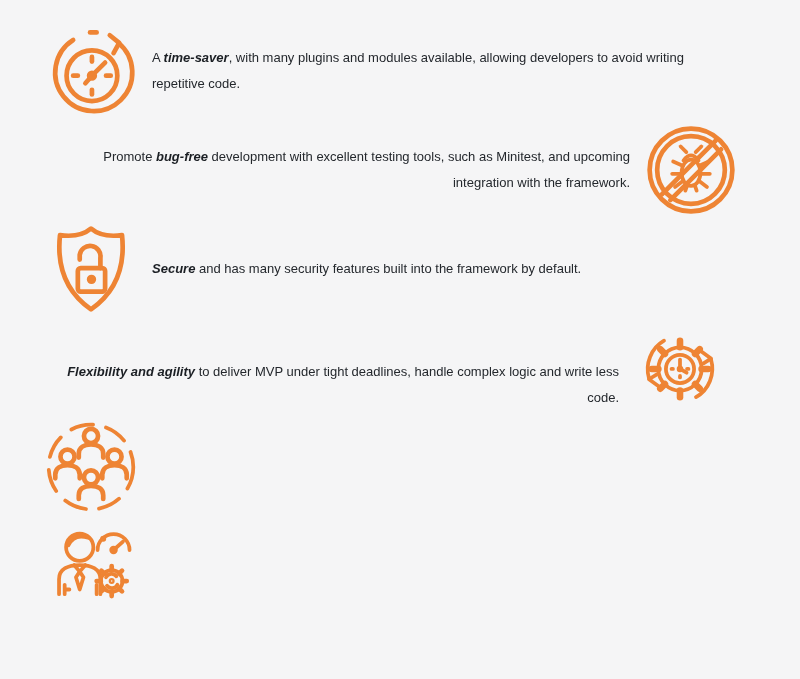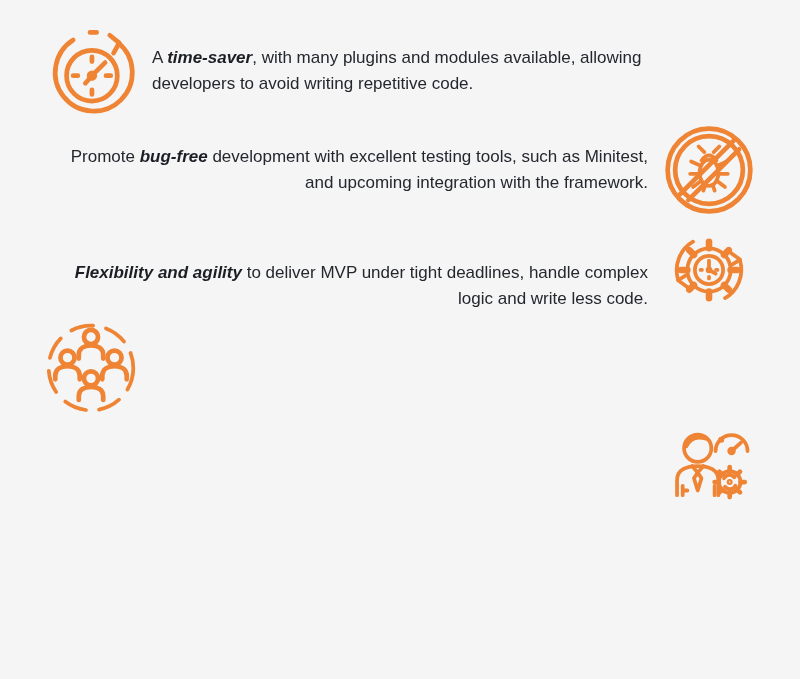--- a/index.html
+++ b/index.html
@@ -9,25 +9,25 @@
     font-family:"Liberation Sans","DejaVu Sans",sans-serif;
     color:#22262b;
   }
   .wrap{padding:24px 44px 0 44px;box-sizing:border-box;width:800px;}
   .title{
     text-align:center;
     font-size:21px;font-weight:700;color:#15181d;
     margin:6px 0 24px 0;letter-spacing:.2px;
   }
   .row{display:flex;align-items:center;gap:14px;margin-bottom:5px;}
-  .row.right{justify-content:flex-end;}
+  .row.right{}
   .icon-box{flex:0 0 94px;width:94px;height:94px;display:flex;align-items:center;justify-content:center;}
   .icon-box svg{width:94px;height:94px;display:block;}
   .benefit-text{
-    font-size:17px;line-height:26px;color:#24282d;font-weight:400;
+    font-size:13px;line-height:26px;color:#24282d;font-weight:400;
   }
   .row.right .benefit-text{text-align:right;}
   .benefit-text b{font-weight:700;font-style:italic;color:#1b1f24;}
   .t1{width:556px;}
   .t2{width:586px;}
   .t3{width:566px;}
   .t4{width:575px;margin-top:34px;}
   .t5{width:530px;}
   .t6{width:545px;}
   .stroke{fill:none;stroke:#ee8434;stroke-width:5;stroke-linecap:round;stroke-linejoin:round;}
@@ -80,20 +80,33 @@
         <line class="stroke-thin" x1="41" y1="62" x2="33" y2="68"></line>
         <line class="stroke-thin" x1="60" y1="45" x2="69" y2="41"></line>
         <line class="stroke-thin" x1="60" y1="54" x2="70" y2="54"></line>
         <line class="stroke-thin" x1="59" y1="62" x2="67" y2="68"></line>
         <line class="stroke-thin" x1="46" y1="66" x2="44" y2="72"></line>
         <line class="stroke-thin" x1="54" y1="66" x2="56" y2="72"></line>
       </svg>
     </div>
   </div>
 
+  <div class="row">
+    <div class="icon-box">
+      <svg viewBox="0 0 100 100">
+        <path class="stroke" d="M50 7 C57 13 68 16 83 14 C86 42 80 72 50 93 C20 72 14 42 17 14 C32 16 43 13 50 7 Z"></path>
+        <rect class="stroke" x="36" y="49" width="29" height="25" rx="3"></rect>
+        <circle class="stroke" cx="50.5" cy="61" r="2.5"></circle>
+        <path class="stroke" d="M60 49 L60 38 A11 11 0 0 0 38 35 L38 40"></path>
+      </svg>
+    </div>
+    <div class="benefit-text t3">
+      <span></span><b>Secure</b><span> and has many security features built into the framework by default.</span>
+    </div>
+  </div>
 
   <div class="row right">
     <div class="benefit-text t4">
       <span></span><b>Flexibility and agility</b><span> to deliver MVP under tight deadlines, handle complex logic and write less code.</span>
     </div>
     <div class="icon-box">
       <svg viewBox="0 0 100 100">
         <path class="stroke-thin" d="M17 61 A35 35 0 0 1 33 21"></path>
         <polyline class="stroke-thin" points="25 57 17 62 28 70" fill="none"></polyline>
         <path class="stroke-thin" d="M83 41 A35 35 0 0 1 67 81"></path>

